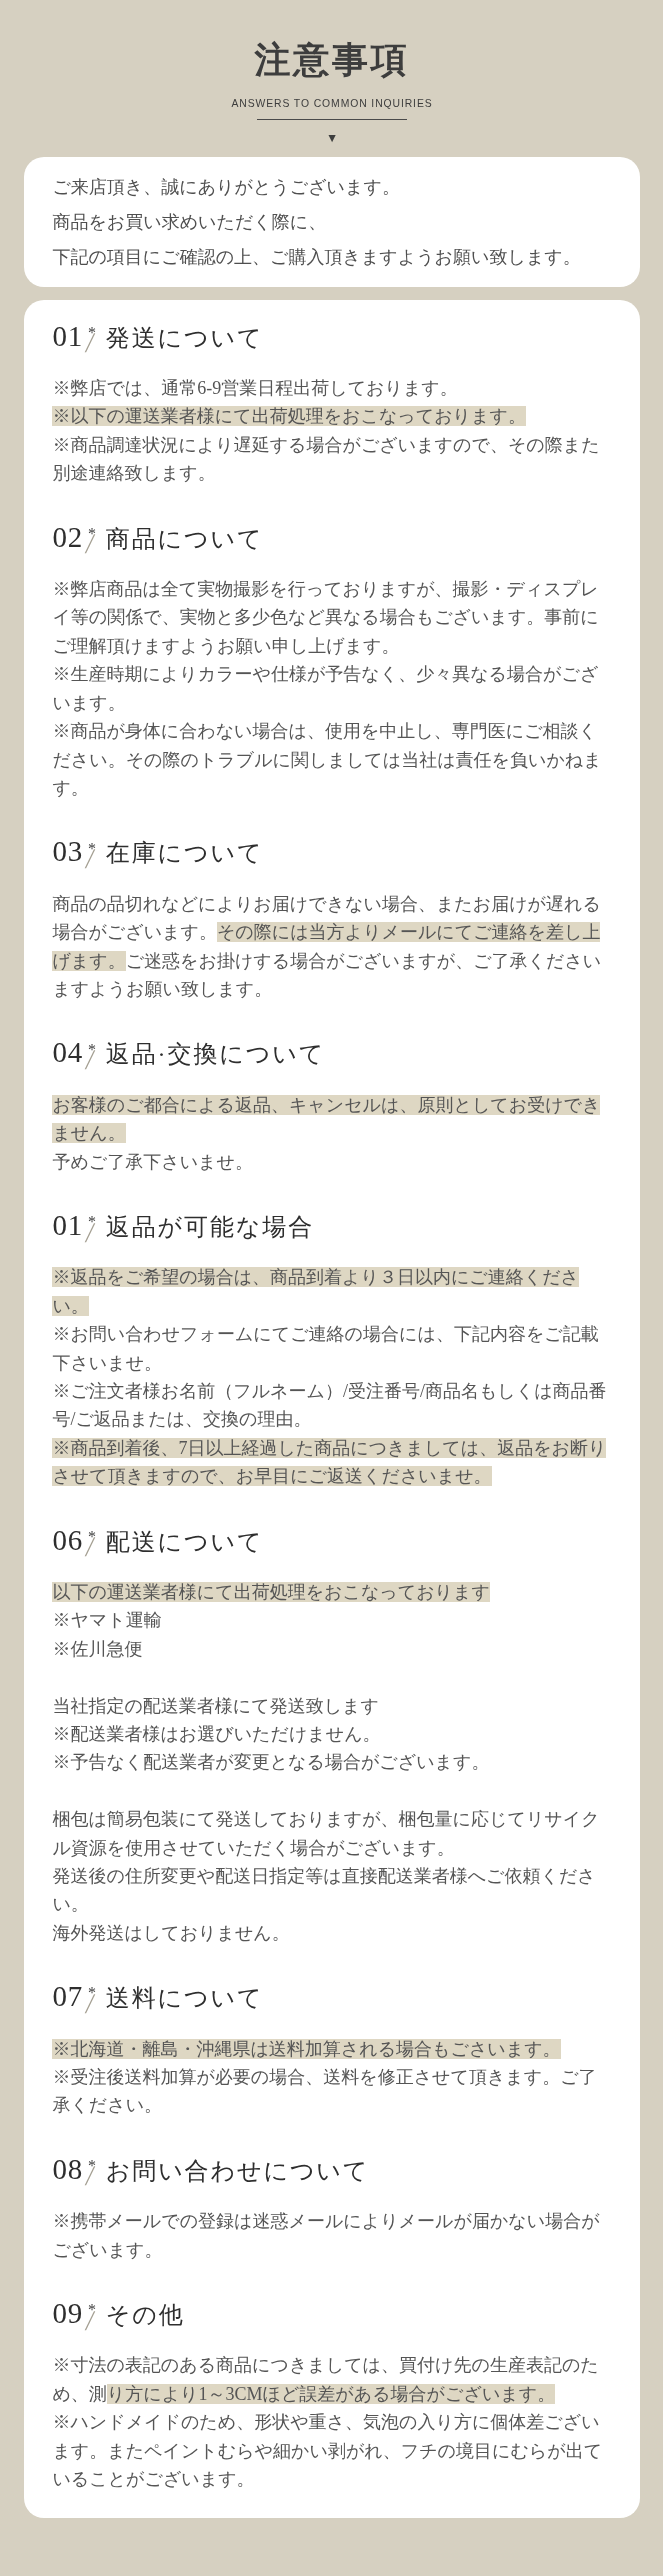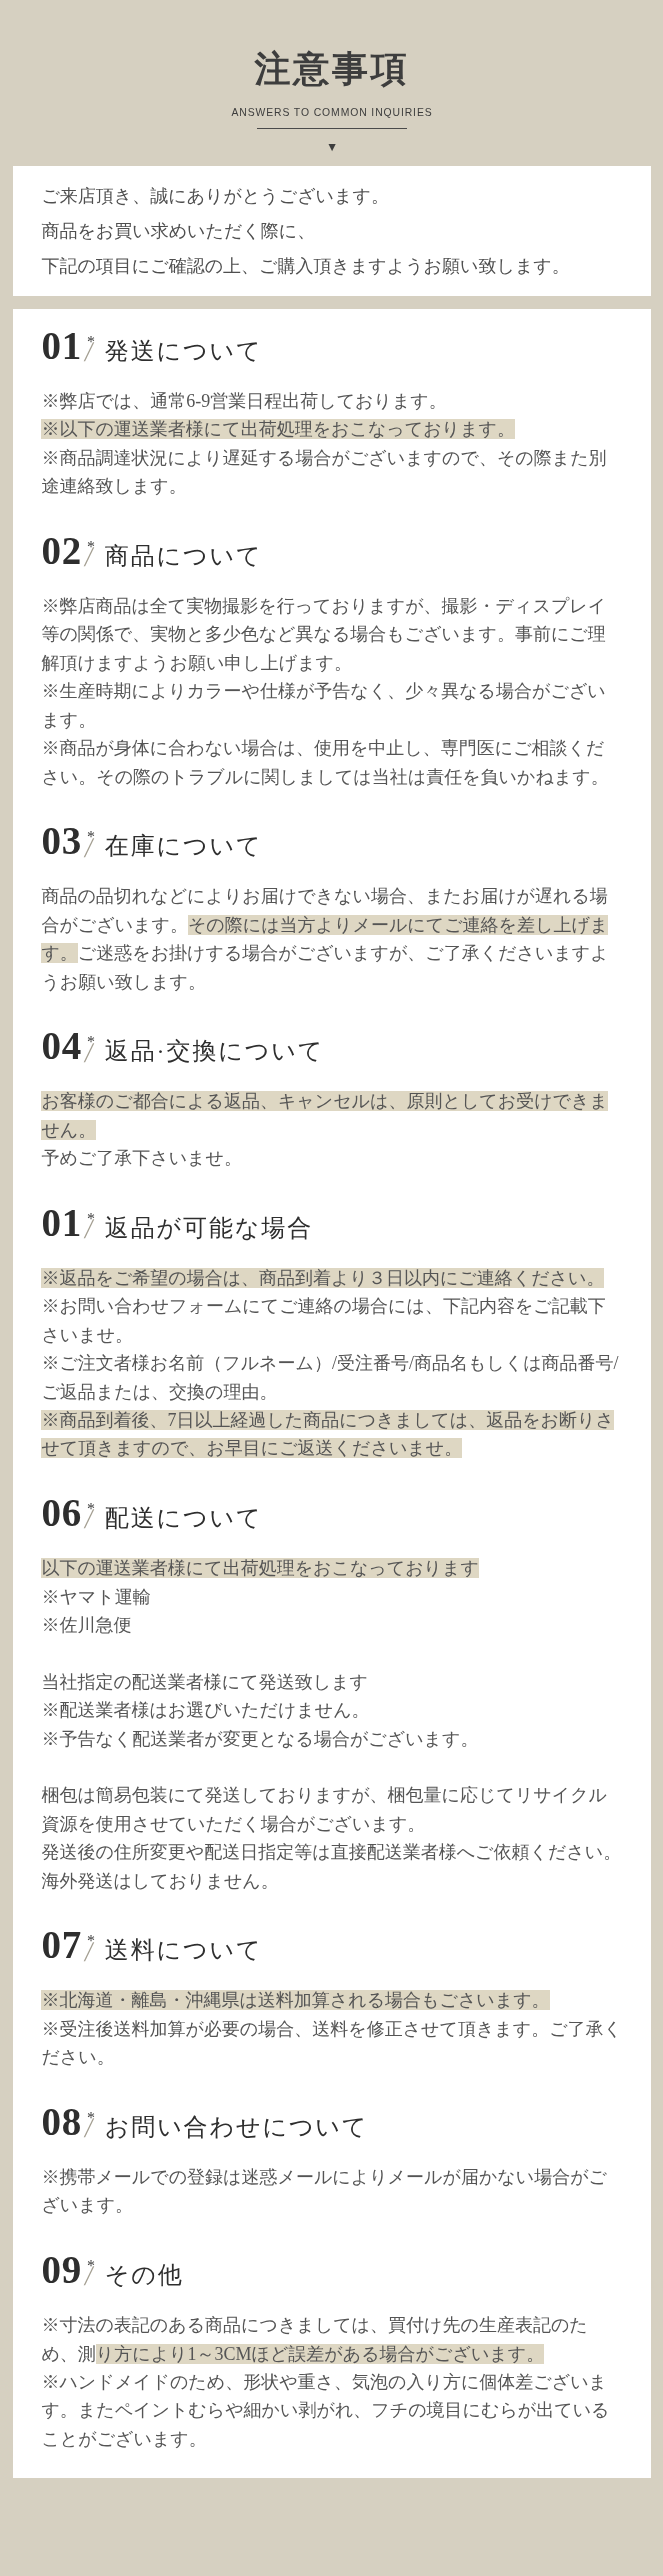--- a/index.html
+++ b/index.html
@@ -11,50 +11,51 @@
   }
   *{margin:0;padding:0;box-sizing:border-box;}
   html,body{background:var(--page-bg);}
   body{
     width:664px;
     font-family:"Liberation Sans","DejaVu Sans",sans-serif;
     color:var(--body);
     padding-bottom:16px;
   }
   
-  .hdr{ text-align:center; padding-top:45px; padding-bottom:13.3px;}
+  .hdr{ text-align:center; padding-top:36px; padding-bottom:13.3px;}
   .hdr-title{
     font-size:36px; font-weight:bold; color:#3d3d3d; letter-spacing:2.8px;
     font-family:"Liberation Sans","DejaVu Sans",sans-serif;
   }
   .hdr-sub{
     margin-top:13px; font-size:10.4px; color:#3d3d3d; letter-spacing:0.9px;
   }
   .hdr-rule{
     width:150px; margin:9.5px auto 0 auto; border:none; border-top:0.9px solid #4a4a4a;
   }
   .hdr-arrow{ margin-top:12.3px; font-size:12.3px; color:#3d3d3d; line-height:1;}
   
   .card{
     background:var(--card-bg);
-    margin:0 13px;
+    margin:0 24px;
+    border-radius:20px;
   }
   .intro-card{ padding:12.3px 28.4px; margin-bottom:13.3px;}
   .intro-card p{ font-size:18px; line-height:35px; color:#4f4f4f;}
   .main-card{ padding:11.4px 28.4px 25px 28.4px;}
   
   section{ margin-top:25px;}
   section:first-child{ margin-top:0;}
   .sec-h{
     font-family:"Liberation Serif","DejaVu Serif",serif;
     font-weight:normal; color:var(--heading);
     line-height:49px; margin-bottom:11.4px;
     white-space:nowrap;
   }
-  .sec-num{ font-size:39px; letter-spacing:0.9px;font-weight:bold;}
+  .sec-num{ font-size:29px; letter-spacing:0.9px;}
   .sec-mark{ display:inline-block; position:relative; width:15px; height:38px; vertical-align:top;}
   .sec-ast{ position:absolute; top:-3.8px; left:4.7px; font-size:16px; color:#3d3d3d;}
   .sec-slash{ position:absolute; top:6.6px; left:2.8px; font-size:28.4px; color:#a39e91; transform:skewX(-8deg);}
   .sec-title{ font-size:24px; letter-spacing:1.9px; margin-left:7.6px;}
   .sec-body p{ font-size:18px; line-height:28.4px; color:var(--body);font-family:Liberation Serif, serif;}
   .hl{ background:var(--hl);}
   .spacer{ height:28.4px;}
 </style>
 </head>
 <body>

